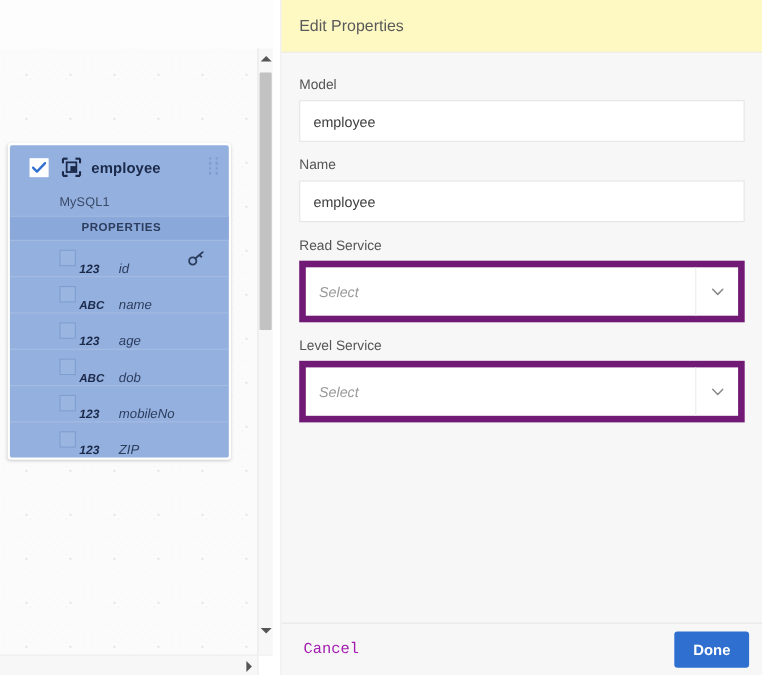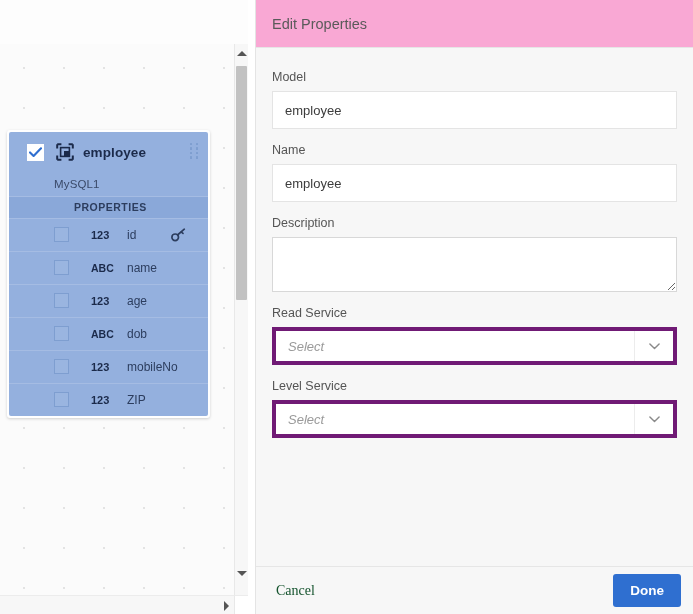--- a/index.html
+++ b/index.html
@@ -132,23 +132,24 @@
     font-size: 10.5px;
     font-weight: bold;
     letter-spacing: 0.5px;
     color: #2c3d5e;
     line-height: 21px;
   }
   .prop-row {
     position: relative;
     height: 32px;
     display: flex;
-    align-items: center;
+    align-items: flex-end;
     border-bottom: 1px solid #a5bce3;
-    padding-left: 57px;
+    padding-left: 38px;
+    font-style: italic;
   }
   .prop-row:last-child { border-bottom: none; }
   .prop-chk {
     position: absolute;
     left: 45px;
     top: 8px;
     width: 15px; height: 15px;
     border: 1px solid #7e9ed0;
     background: #9ab5e0;
     box-sizing: border-box;
@@ -244,21 +245,21 @@
     width: 437px; height: 614px;
     background: #f7f7f7;
   }
   #panel-header {
     height: 48px;
     border-bottom: 1px solid #e6e6e6;
     display: flex;
     align-items: center;
     padding-left: 16px;
     box-sizing: border-box;
-    background: #f9a8d4;
+    background: #fef9c3;
   }
   #panel-header .ph-title {
     font-size: 14.5px;
     color: #5a5a5a;
   }
   #panel-body {
     position: absolute;
     left: 0; top: 48px;
     width: 437px;
     height: 518px;
@@ -313,23 +314,23 @@
   .toggle .knob {
     position: absolute;
     right: 2px; top: 2px;
     width: 11px; height: 15px;
     background: #ffffff;
     border-radius: 1px;
   }
   .select-wrap {
     display: flex;
     width: 100%;
-    height: 38px;
-    background: #ffffff;
-    border: 4px solid #701a75;
+    height: 56px;
+    background: #ffffff;
+    border: 6px solid #701a75;
     box-sizing: border-box;
     align-items: center;
     gap: 33px;
   }
   .select-field {
     flex: 1 1 auto;
     height: 100%;
     border: none;
     background: transparent;
     font-family: "Liberation Sans", sans-serif;
@@ -361,23 +362,23 @@
     background: #f7f7f7;
     display: flex;
     align-items: center;
     justify-content: space-between;
     padding: 0 12px 0 16px;
     box-sizing: border-box;
   }
   #cancel-button {
     background: none;
     border: none;
-    font-family: Liberation Serif, serif;
+    font-family: Liberation Mono, monospace;
     font-size: 14px;
-    color: #14532d;
+    color: #a21caf;
     cursor: pointer;
     padding: 6px 4px;
     text-align: center;
   }
   #done-button {
     background: #2f6fd0;
     border: none;
     border-radius: 3px;
     color: #ffffff;
     font-family: "Liberation Sans", sans-serif;
@@ -512,24 +513,20 @@
       <div class="field">
         <span class="field-label">Model</span>
         <input class="text-input" type="text" value="employee" style="">
       </div>
 
       <div class="field">
         <span class="field-label">Name</span>
         <input class="text-input" type="text" value="employee" style="">
       </div>
 
-      <div class="field">
-        <span class="field-label">Description</span>
-        <textarea class="text-area" style=""></textarea>
-      </div>
 
 
       <div class="field">
         <span class="field-label">Read Service</span>
         <div class="select-wrap">
           <input class="select-field" type="text" placeholder="Select" style="">
           <span class="select-btn">
             <svg class="chev" viewBox="0 0 11 7" aria-hidden="true">
               <path d="M0.9 0.9 L5.5 5.6 L10.1 0.9" fill="none" stroke="#8a8a8a" stroke-width="1.4" stroke-linecap="round" stroke-linejoin="round"></path>
             </svg>

